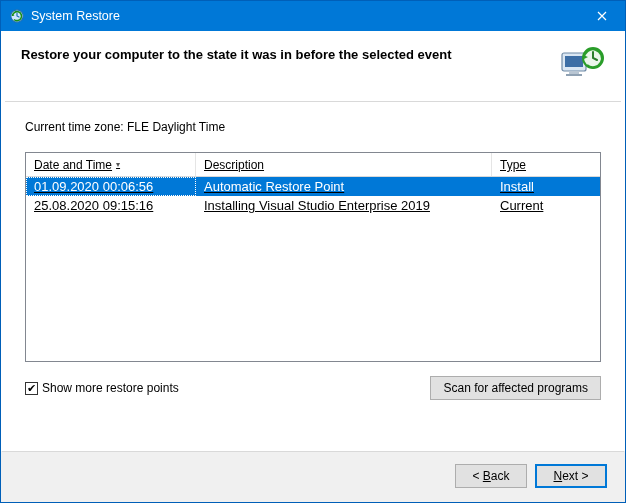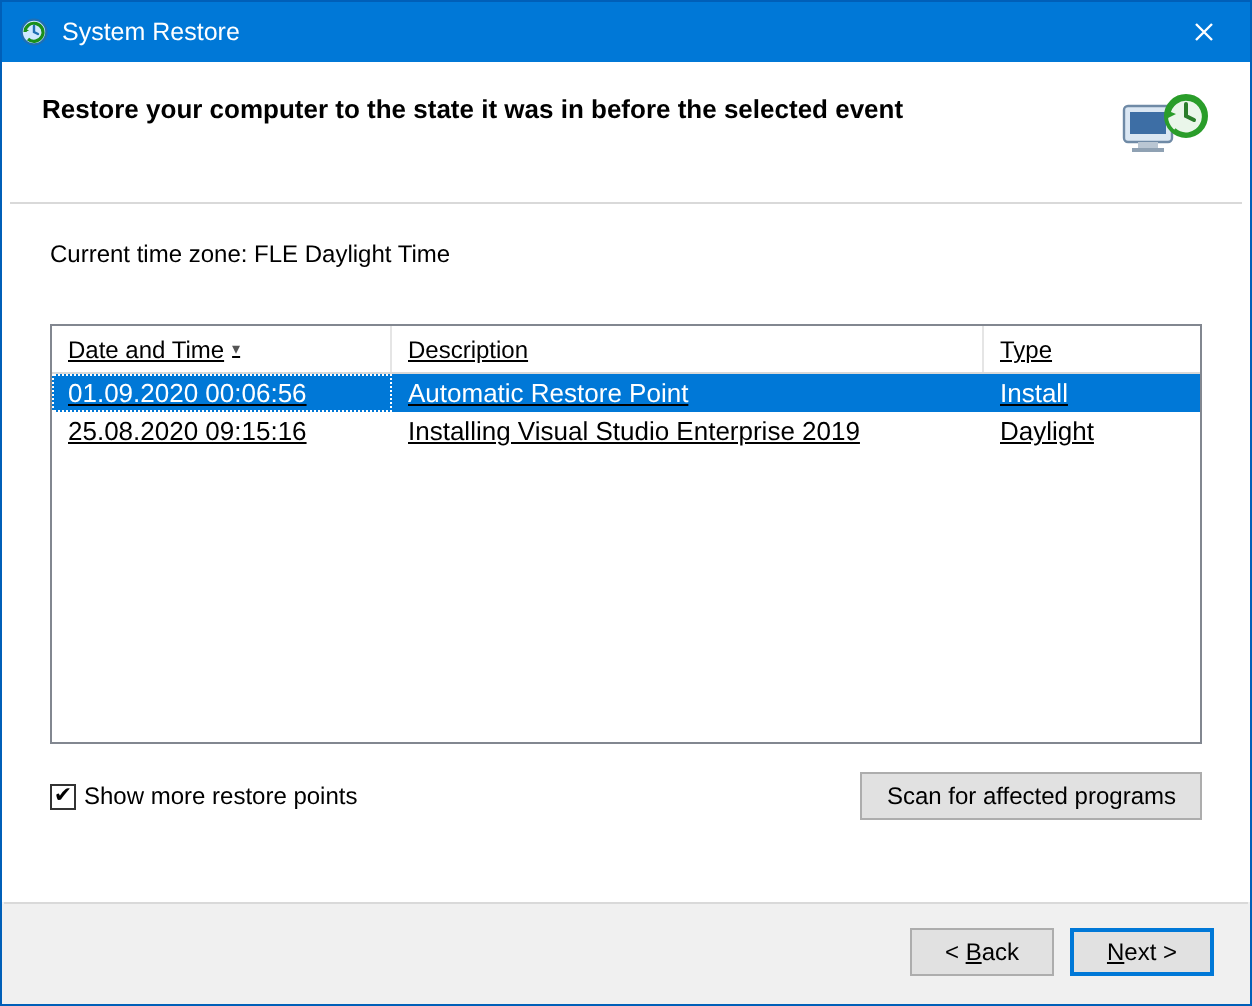--- a/index.html
+++ b/index.html
@@ -61,21 +61,21 @@
   }
   
   .content {
     flex: 1 1 auto;
     padding: 18px 24px 10px 24px;
     display: flex;
     flex-direction: column;
   }
   .timezone {
     font-size: 12px;
-    margin-bottom: 28px;
+    margin-bottom: 18px;
   }
   
   .listview {
     border: 1px solid #828790;
     background: #fff;
     height: 210px;
     overflow: hidden;
     display: flex;
     flex-direction: column;
     text-decoration: underline;
@@ -238,21 +238,21 @@
     </div>
     <div class="lv-body" id="lv-body">
         <div class="lv-row selected">
           <div class="lv-cell col-date">01.09.2020 00:06:56</div>
           <div class="lv-cell col-desc">Automatic Restore Point</div>
           <div class="lv-cell col-type">Install</div>
         </div>
         <div class="lv-row">
           <div class="lv-cell col-date">25.08.2020 09:15:16</div>
           <div class="lv-cell col-desc">Installing Visual Studio Enterprise 2019</div>
-          <div class="lv-cell col-type">Daylight</div>
+          <div class="lv-cell col-type">Current</div>
         </div>
       </div>
   </div>
 
   <div class="below-table">
     <label class="checkbox-wrap">
       <span class="checkbox" id="cb-box">✔</span>
       <span>Show more restore points</span>
     </label>
     <button class="btn wide">

